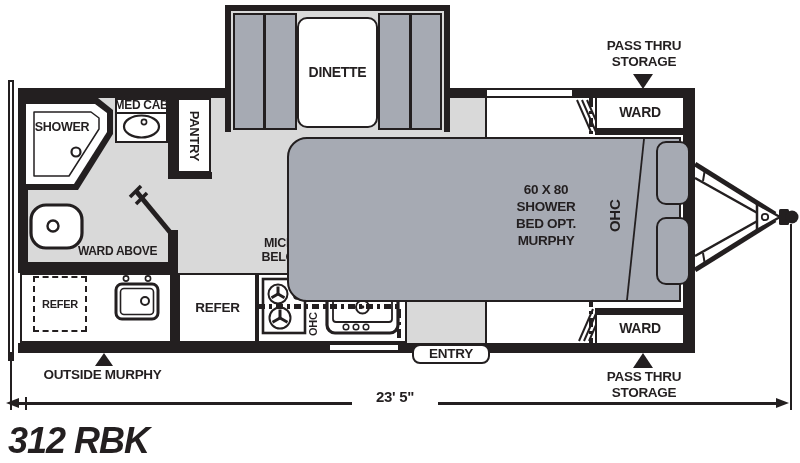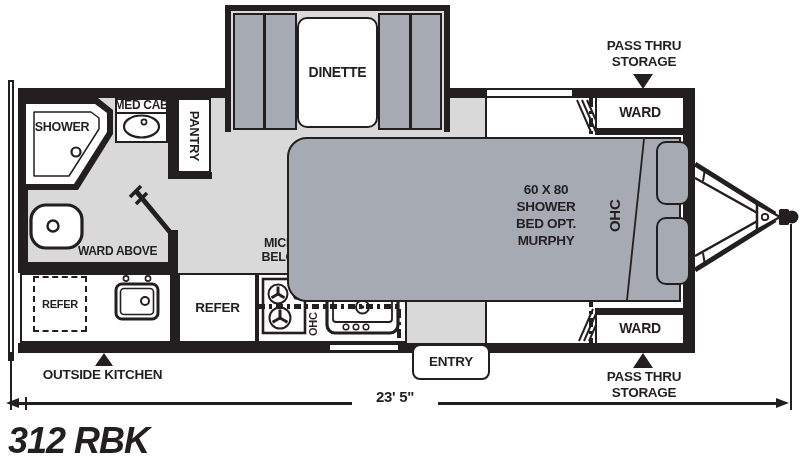--- a/index.html
+++ b/index.html
@@ -131,21 +131,21 @@
     <circle cx="42" cy="49" r="2.8" fill="#fff" stroke="var(--wall)" stroke-width="1.5"></circle>
   </svg>
   <div class="dashH" style="left:258px;top:304px;width:141px;"></div>
   <div class="dashV" style="left:397px;top:309px;height:33px;"></div>
   <div class="lbl vtext" style="left:306px;top:305px;width:14px;height:38px;font-size:11px;">OHC</div>
   <div class="lbl" style="left:252px;top:237px;width:64px;font-size:12.5px;">
     <div>MICRO</div>
     <div>BELOW</div>
   </div>
 
-  <div class="whitebox center" style="left:412px;top:344px;width:78px;height:36px;border-width:2.5px;border-radius:8px;">
+  <div class="whitebox center" style="left:412px;top:344px;width:78px;height:20px;border-width:2.5px;border-radius:8px;align-items:flex-end;">
     <span class="lbl" style="position:static;font-size:13.5px;">ENTRY</span>
   </div>
 
   <div class="dashV" style="left:589px;top:98px;height:245px;"></div>
   <svg style="left:574px;top:98px;" width="30" height="36" viewBox="0 0 30 36">
     <line x1="3" y1="2" x2="17" y2="34" stroke="var(--wall)" stroke-width="2"></line>
     <line x1="8" y1="2" x2="22" y2="34" stroke="var(--wall)" stroke-width="2"></line>
     <line x1="13" y1="2" x2="27" y2="34" stroke="var(--wall)" stroke-width="2"></line>
   </svg>
   <div class="whitebox center" style="left:595px;top:98px;width:88px;height:37px;border-width:0 0 7px 2.5px;">
@@ -179,21 +179,21 @@
     <div>STORAGE</div>
   </div>
   <div class="tri" style="left:633px;top:74px;border-left:10px solid transparent;border-right:10px solid transparent;border-top:15px solid var(--wall);"></div>
   <div class="tri" style="left:633px;top:353px;border-left:10px solid transparent;border-right:10px solid transparent;border-bottom:15px solid var(--wall);"></div>
   <div class="lbl" style="left:588px;top:369px;width:112px;font-size:13.5px;line-height:16px;">
     <div>PASS THRU</div>
     <div>STORAGE</div>
   </div>
 
   <div class="tri" style="left:95px;top:353px;border-left:9px solid transparent;border-right:9px solid transparent;border-bottom:13px solid var(--wall);"></div>
-  <div class="lbl" style="left:15px;top:368px;width:175px;font-size:13.5px;white-space:nowrap;">OUTSIDE KITCHEN</div>
+  <div class="lbl" style="left:15px;top:368px;width:175px;font-size:13.5px;white-space:nowrap;">OUTSIDE MURPHY</div>
 
   <svg style="left:695px;top:148px;" width="105" height="140" viewBox="0 0 105 140">
     <line x1="0" y1="16" x2="80" y2="66" stroke="var(--wall)" stroke-width="5"></line>
     <line x1="0" y1="122" x2="80" y2="72" stroke="var(--wall)" stroke-width="5"></line>
     <line x1="0" y1="30" x2="66" y2="67" stroke="var(--wall)" stroke-width="2.5"></line>
     <line x1="0" y1="108" x2="66" y2="71" stroke="var(--wall)" stroke-width="2.5"></line>
     <line x1="10" y1="21" x2="8" y2="33" stroke="var(--wall)" stroke-width="2"></line>
     <line x1="10" y1="117" x2="8" y2="105" stroke="var(--wall)" stroke-width="2"></line>
     <polygon points="62,56 62,82 85,69" fill="#fff" stroke="var(--wall)" stroke-width="2.5" stroke-linejoin="round"></polygon>
     <circle cx="70" cy="69" r="3.2" fill="#fff" stroke="var(--wall)" stroke-width="1.8"></circle>

